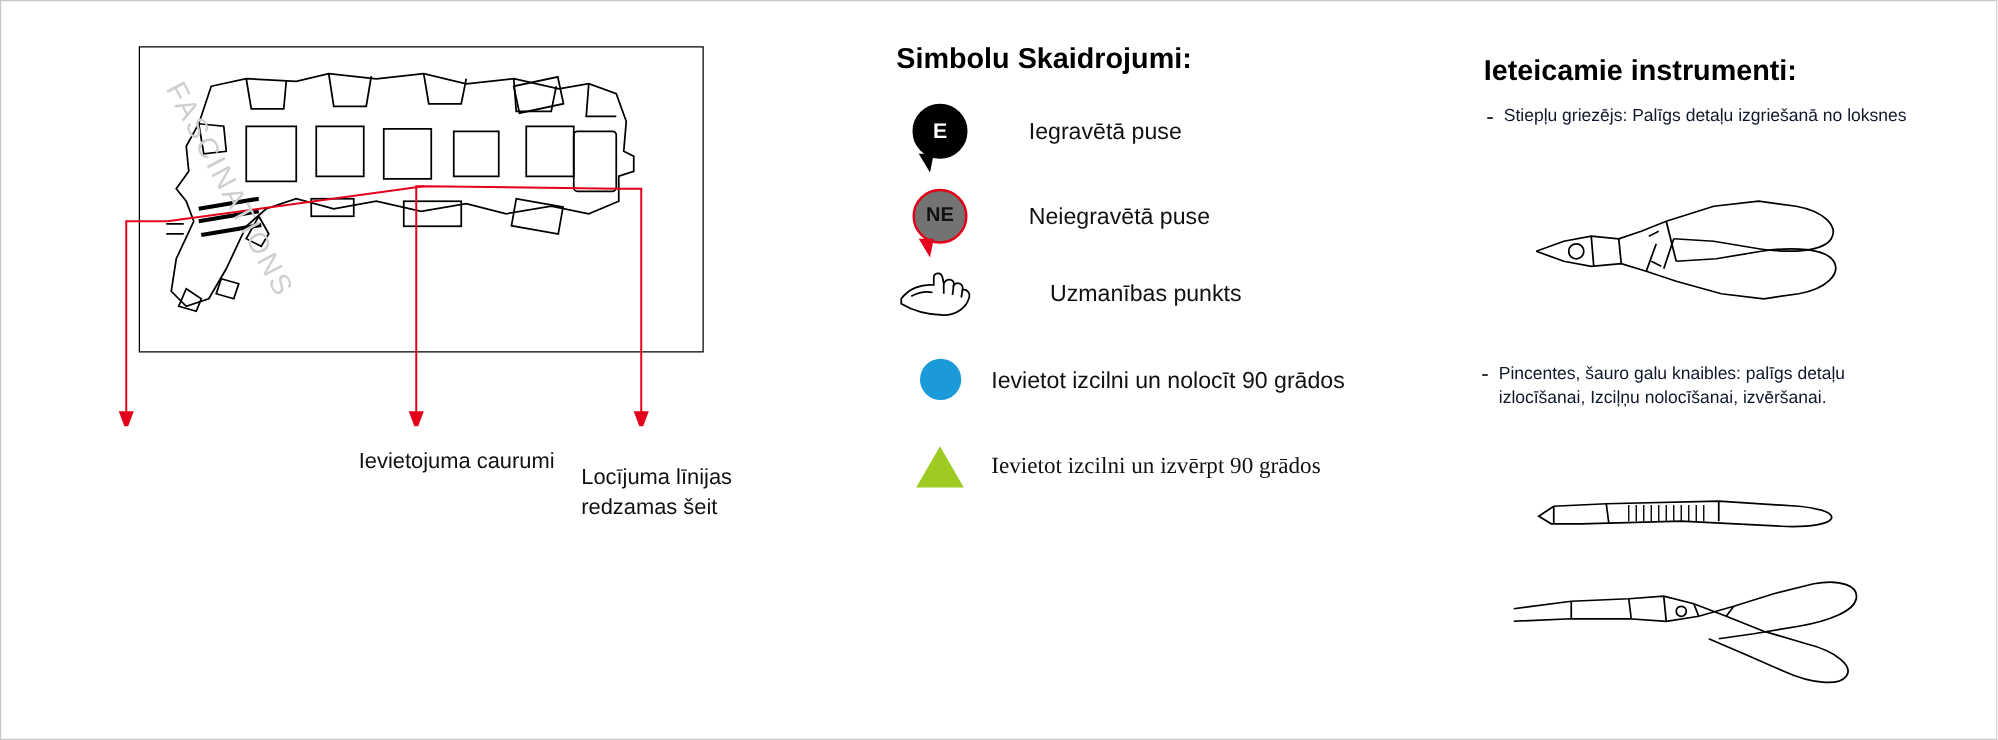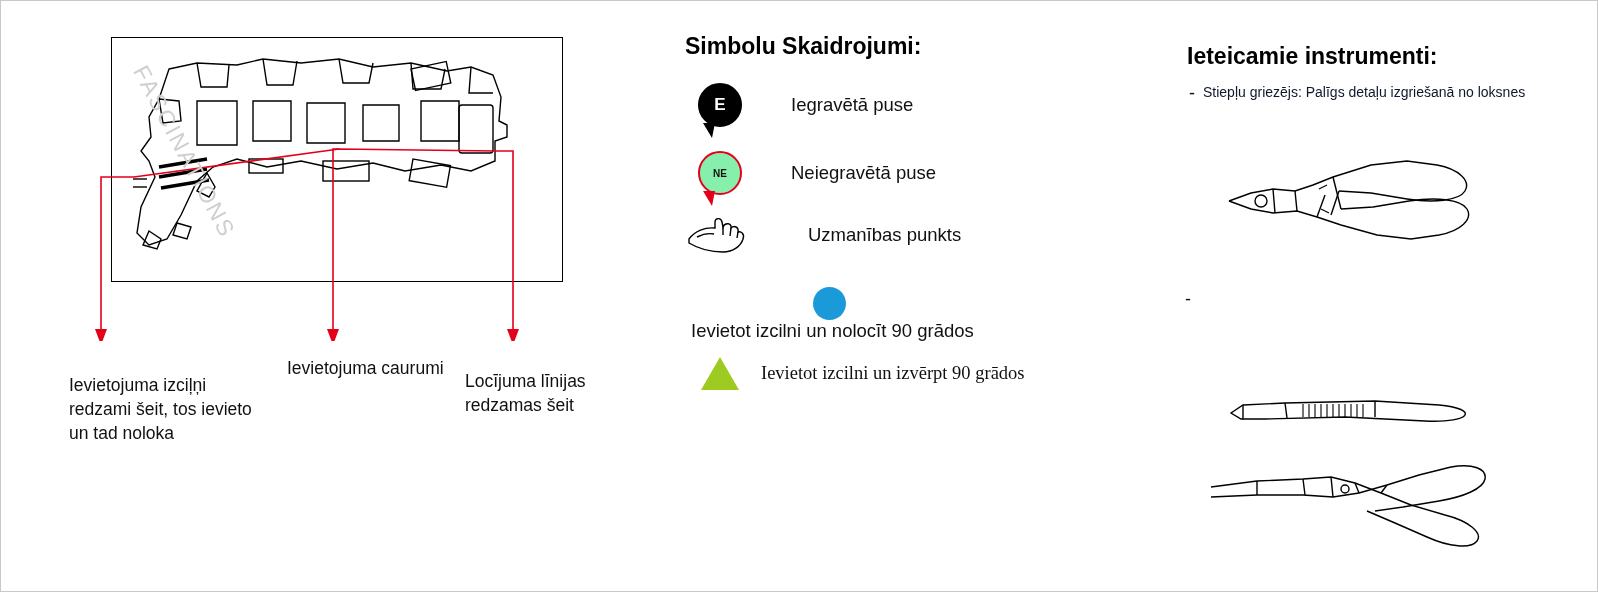--- a/index.html
+++ b/index.html
@@ -53,21 +53,21 @@
     color: #111;
     line-height: 1.38;
   }
   #callout-1 { left: 68px;  top: 372px; width: 200px; }
   #callout-2 { left: 286px; top: 355px; width: 160px; }
   #callout-3 { left: 464px; top: 368px; width: 175px; }
 
   
   #mid-panel {
     position: absolute;
-    left: 660px; top: 0;
+    left: 692px; top: 0;
     width: 520px; height: 516px;
   }
   .panel-title {
     font-size: 23px;
     font-weight: bold;
     color: #000;
   }
   #mid-title {
     position: absolute;
     left: 24px; top: 32px;
@@ -105,24 +105,24 @@
     justify-content: center;
     font-weight: bold;
     font-size: 17px;
   }
   .bubble.filled .circ {
     background: #000;
     color: #fff;
     border: 2px solid #000;
   }
   .bubble.outline .circ {
-    background: #86efac;
+    background: #737373;
     color: #111;
     border: 2.5px solid #e4001b;
-    font-size: 10px;
+    font-size: 16px;
   }
   .bubble .tail {
     position: absolute;
     left: 5px; bottom: -11px;
     width: 0; height: 0;
     border-left: 9px solid transparent;
     border-right: 3px solid transparent;
   }
   .bubble.filled .tail { border-top: 15px solid #000; }
   .bubble.outline .tail { border-top: 15px solid #e4001b; }
@@ -136,21 +136,21 @@
   .tri-marker {
     width: 0; height: 0;
     border-left: 19px solid transparent;
     border-right: 19px solid transparent;
     border-bottom: 33px solid #9ecb21;
   }
 
   #row-e      { left: 24px;  top: 82px; }
   #row-ne     { left: 24px;  top: 150px; }
   #row-attn   { left: 24px;  top: 212px; gap: 17px; }
-  #row-dot    { left: 24px;  top: 286px; flex-direction: column; }
+  #row-dot    { left: 24px;  top: 286px; }
   #row-tri    { left: 24px;  top: 356px; font-family: Liberation Serif, serif; }
   #row-dot .legend-label, #row-tri .legend-label { margin-left: 6px; }
 
   
   #right-panel {
     position: absolute;
     left: 1180px; top: 0;
     width: 418px; height: 592px;
   }
   #right-title {
@@ -232,21 +232,20 @@
       </g>
       <g fill="#e4001b">
         <polygon points="100,344 94,328 106,328"></polygon>
         <polygon points="332,344 326,328 338,328"></polygon>
         <polygon points="512,344 506,328 518,328"></polygon>
       </g>
     </svg>
 
     <div id="watermark">FASCINATIONS</div>
 
-    <div id="callout-1" class="callout-text">Ievietojuma izciļņi redzami šeit, tos ievieto un tad noloka</div>
     <div id="callout-2" class="callout-text">Ievietojuma caurumi</div>
     <div id="callout-3" class="callout-text">Locījuma līnijas redzamas šeit</div>
   </div>
 
   <div id="mid-panel">
     <div id="mid-title" class="panel-title">Simbolu Skaidrojumi:</div>
 
     <div id="row-e" class="legend-row">
       <div class="sym-wrap">
         <div class="bubble filled">
@@ -319,20 +318,21 @@
         <path d="M118 32 L110 56"></path>
         <path d="M96 58 L104 36"></path>
       </g>
       <g stroke="#000" stroke-width="1.2" fill="none">
         <path d="M98 30 L106 26"></path>
         <path d="M100 50 L108 54"></path>
       </g>
     </svg>
 
     <div class="dash" style="left:4px; top:288px;">-</div>
+    <div id="tool-text-2" class="tool-text" style="left:18px;">Pincentes, šauro galu knaibles: palīgs detaļu izlocīšanai, Izciļņu nolocīšanai, izvēršanai.</div>
 
     <svg width="300" height="50" style="position:absolute;left:44px;top:390px;">
       <g class="ln" stroke-width="1.5">
         <path d="M6 22 L18 14 L60 12 L150 10 L214 14 C234 16, 242 20, 240 24
                  C238 28, 224 31, 200 30 L120 26 L40 28 L16 28 Z"></path>
         <path d="M18 14 L18 28"></path>
         <path d="M60 12 L62 27"></path>
         <path d="M150 10 L150 26"></path>
       </g>
       <g stroke="#000" stroke-width="1.1">

